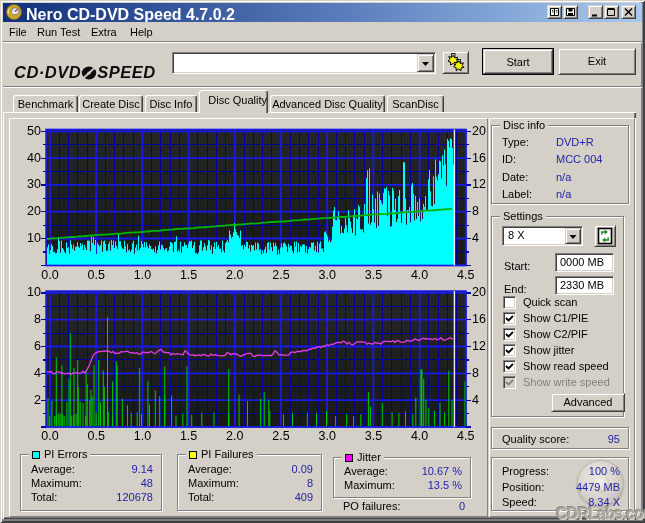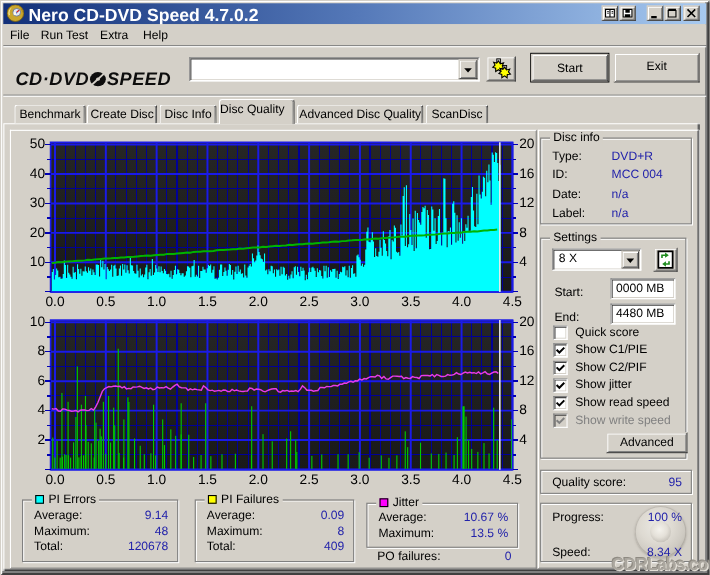--- a/index.html
+++ b/index.html
@@ -100,21 +100,21 @@
 <div class="abs" style="left:3px;top:87px;width:639px;height:1px;background:#fff"></div>
 
 <div class="abs" style="left:12px;top:95px;width:65px;height:18px" id="tb1"></div>
 
 <div class="abs" style="left:3px;top:112px;width:633px;height:407px;box-shadow:inset 1px 1px 0 #fff,inset -1px -1px 0 #404040,inset -2px -2px 0 #808080"></div>
 <div class="abs" style="left:9px;top:118px;width:479px;height:399px;border:1px solid;border-color:#fff #808080 #808080 #fff"></div>
 <div class="abs" style="left:489px;top:118px;width:146px;height:399px;border:1px solid;border-color:#fff #808080 #808080 #fff;box-shadow:1px 0 0 #fff"></div>
 <div class="abs" style="left:13px;top:95px;width:65px;height:17px;background:#d4d0c8;border:1px solid;border-color:#fff #404040 #d4d0c8 #fff;border-bottom:none;border-radius:3px 3px 0 0;box-shadow:inset -1px 0 0 #808080;z-index:4;text-align:center;line-height:16px">Benchmark</div>
 <div class="abs" style="left:79px;top:95px;width:64px;height:17px;background:#d4d0c8;border:1px solid;border-color:#fff #404040 #d4d0c8 #fff;border-bottom:none;border-radius:3px 3px 0 0;box-shadow:inset -1px 0 0 #808080;z-index:4;text-align:center;line-height:16px">Create Disc</div>
 <div class="abs" style="left:145px;top:95px;width:52px;height:17px;background:#d4d0c8;border:1px solid;border-color:#fff #404040 #d4d0c8 #fff;border-bottom:none;border-radius:3px 3px 0 0;box-shadow:inset -1px 0 0 #808080;z-index:4;text-align:center;line-height:16px">Disc Info</div>
-<div class="abs" style="left:199px;top:90px;width:69px;height:23px;background:#d4d0c8;border:1px solid;border-color:#fff #404040 #d4d0c8 #fff;border-bottom:none;border-radius:3px 3px 0 0;box-shadow:inset -1px 0 0 #808080;z-index:5;text-align:left;line-height:19px">Disc Quality</div>
+<div class="abs" style="left:199px;top:90px;width:69px;height:23px;background:#d4d0c8;border:1px solid;border-color:#fff #404040 #d4d0c8 #fff;border-bottom:none;border-radius:3px 3px 0 0;box-shadow:inset -1px 0 0 #808080;z-index:5;text-align:right;line-height:19px">Disc Quality</div>
 <div class="abs" style="left:270px;top:95px;width:115px;height:17px;background:#d4d0c8;border:1px solid;border-color:#fff #404040 #d4d0c8 #fff;border-bottom:none;border-radius:3px 3px 0 0;box-shadow:inset -1px 0 0 #808080;z-index:4;text-align:center;line-height:16px">Advanced Disc Quality</div>
 <div class="abs" style="left:387px;top:95px;width:57px;height:17px;background:#d4d0c8;border:1px solid;border-color:#fff #404040 #d4d0c8 #fff;border-bottom:none;border-radius:3px 3px 0 0;box-shadow:inset -1px 0 0 #808080;z-index:4;text-align:center;line-height:16px">ScanDisc</div>
 <svg width="491" height="333" viewBox="0 112 491 333" style="position:absolute;left:0;top:112px">
 <style>.tl{font:12.5px "Liberation Sans",sans-serif;fill:#000}</style>
 <defs>
 <linearGradient id="cellbg" x1="0" y1="0" x2="0" y2="1">
 <stop offset="0" stop-color="#262626"></stop>
         <stop offset="1" stop-color="#191919"></stop>
 </linearGradient>
 </defs>
@@ -314,26 +314,26 @@
     <path d="M9.6 3.6v4.8l3.4-2.4z" fill="#1e8c1e"></path>
         <path d="M10.4 16.4v-4.8l-3.4 2.4z" fill="#1e8c1e"></path>
       </svg>
   </div>
   <div class="abs" style="left:12px;top:43px">Start:</div>
   <div class="abs sunken" style="left:63px;top:36px;width:59px;height:19px">
       <span class="abs" style="left:4px;top:2px">0000 MB</span>
     </div>
   <div class="abs" style="left:12px;top:66px">End:</div>
   <div class="abs sunken" style="left:63px;top:59px;width:59px;height:19px">
-      <span class="abs" style="left:4px;top:2px">4480 MB</span>
+      <span class="abs" style="left:4px;top:2px">2330 MB</span>
     </div>
   <div class="abs" style="left:12px;top:81px"></div>
 </div>
 <div class="abs" style="left:503px;top:296px;width:13px;height:13px;background:#fff;border:1px solid;border-color:#808080 #fff #fff #808080;box-shadow:inset 1px 1px 0 #404040,inset -1px -1px 0 #d4d0c8"></div>
-<span class="abs" style="left:523px;top:296px;color:#000">Quick score</span>
+<span class="abs" style="left:523px;top:296px;color:#000">Quick scan</span>
 <div class="abs" style="left:503px;top:312px;width:13px;height:13px;background:#fff;border:1px solid;border-color:#808080 #fff #fff #808080;box-shadow:inset 1px 1px 0 #404040,inset -1px -1px 0 #d4d0c8">
     <svg width="11" height="11" viewBox="0 0 11 11" style="position:absolute;left:0;top:0">
       <path d="M2 5l2.5 2.5L9 3" stroke="#000" stroke-width="1.8" fill="none"></path>
     </svg>
   </div>
 <span class="abs" style="left:523px;top:312px;color:#000">Show C1/PIE</span>
 <div class="abs" style="left:503px;top:328px;width:13px;height:13px;background:#fff;border:1px solid;border-color:#808080 #fff #fff #808080;box-shadow:inset 1px 1px 0 #404040,inset -1px -1px 0 #d4d0c8">
     <svg width="11" height="11" viewBox="0 0 11 11" style="position:absolute;left:0;top:0">
       <path d="M2 5l2.5 2.5L9 3" stroke="#000" stroke-width="1.8" fill="none"></path>
     </svg>
@@ -362,20 +362,21 @@
 </div>
 
 <div class="abs gbox2" style="left:491px;top:427px;width:138px;height:22px">
   <div class="row" style="top:4px">Quality score: <span class="v blue">95</span></div>
 </div>
 
 <div class="abs gbox2" style="left:491px;top:457px;width:138px;height:54px">
   <div class="abs" style="left:85px;top:2px;width:47px;height:47px;border-radius:50%;background:radial-gradient(circle at 42% 38%, #eae8e2 0%, #dedad2 38%, #cecac2 64%, #b2aea6 90%, #c8c4bc 100%);box-shadow:0 1px 2px rgba(110,106,98,.4), inset 0 0 0 1px rgba(150,146,138,.4)"></div>
   <div class="abs" style="left:99px;top:16px;width:19px;height:19px;border-radius:50%;background:radial-gradient(circle at 45% 40%, #f4f2ec 0%, #e4e0d8 45%, #c6c2ba 75%, #dcd8d0 100%)"></div>
   <div class="row" style="top:6px">Progress: <span class="v blue">100 %</span></div>
+  <div class="row" style="top:22px">Position: <span class="v blue">4479 MB</span></div>
   <div class="row" style="top:37px">Speed: <span class="v blue">8.34 X</span></div>
 </div>
 
 <div class="abs gbox2" style="left:20px;top:454px;width:142px;height:57px">
   <span class="glabel"><span style="display:inline-block;width:8px;height:8px;background:#00ffff;border:1px solid #000;margin-right:4px;vertical-align:-1px"></span>PI Errors</span>
   <div class="row" style="top:7px">Average: <span class="v blue">9.14</span></div>
   <div class="row" style="top:21px">Maximum: <span class="v blue">48</span></div>
   <div class="row" style="top:35px">Total: <span class="v blue">120678</span></div>
 </div>
 

